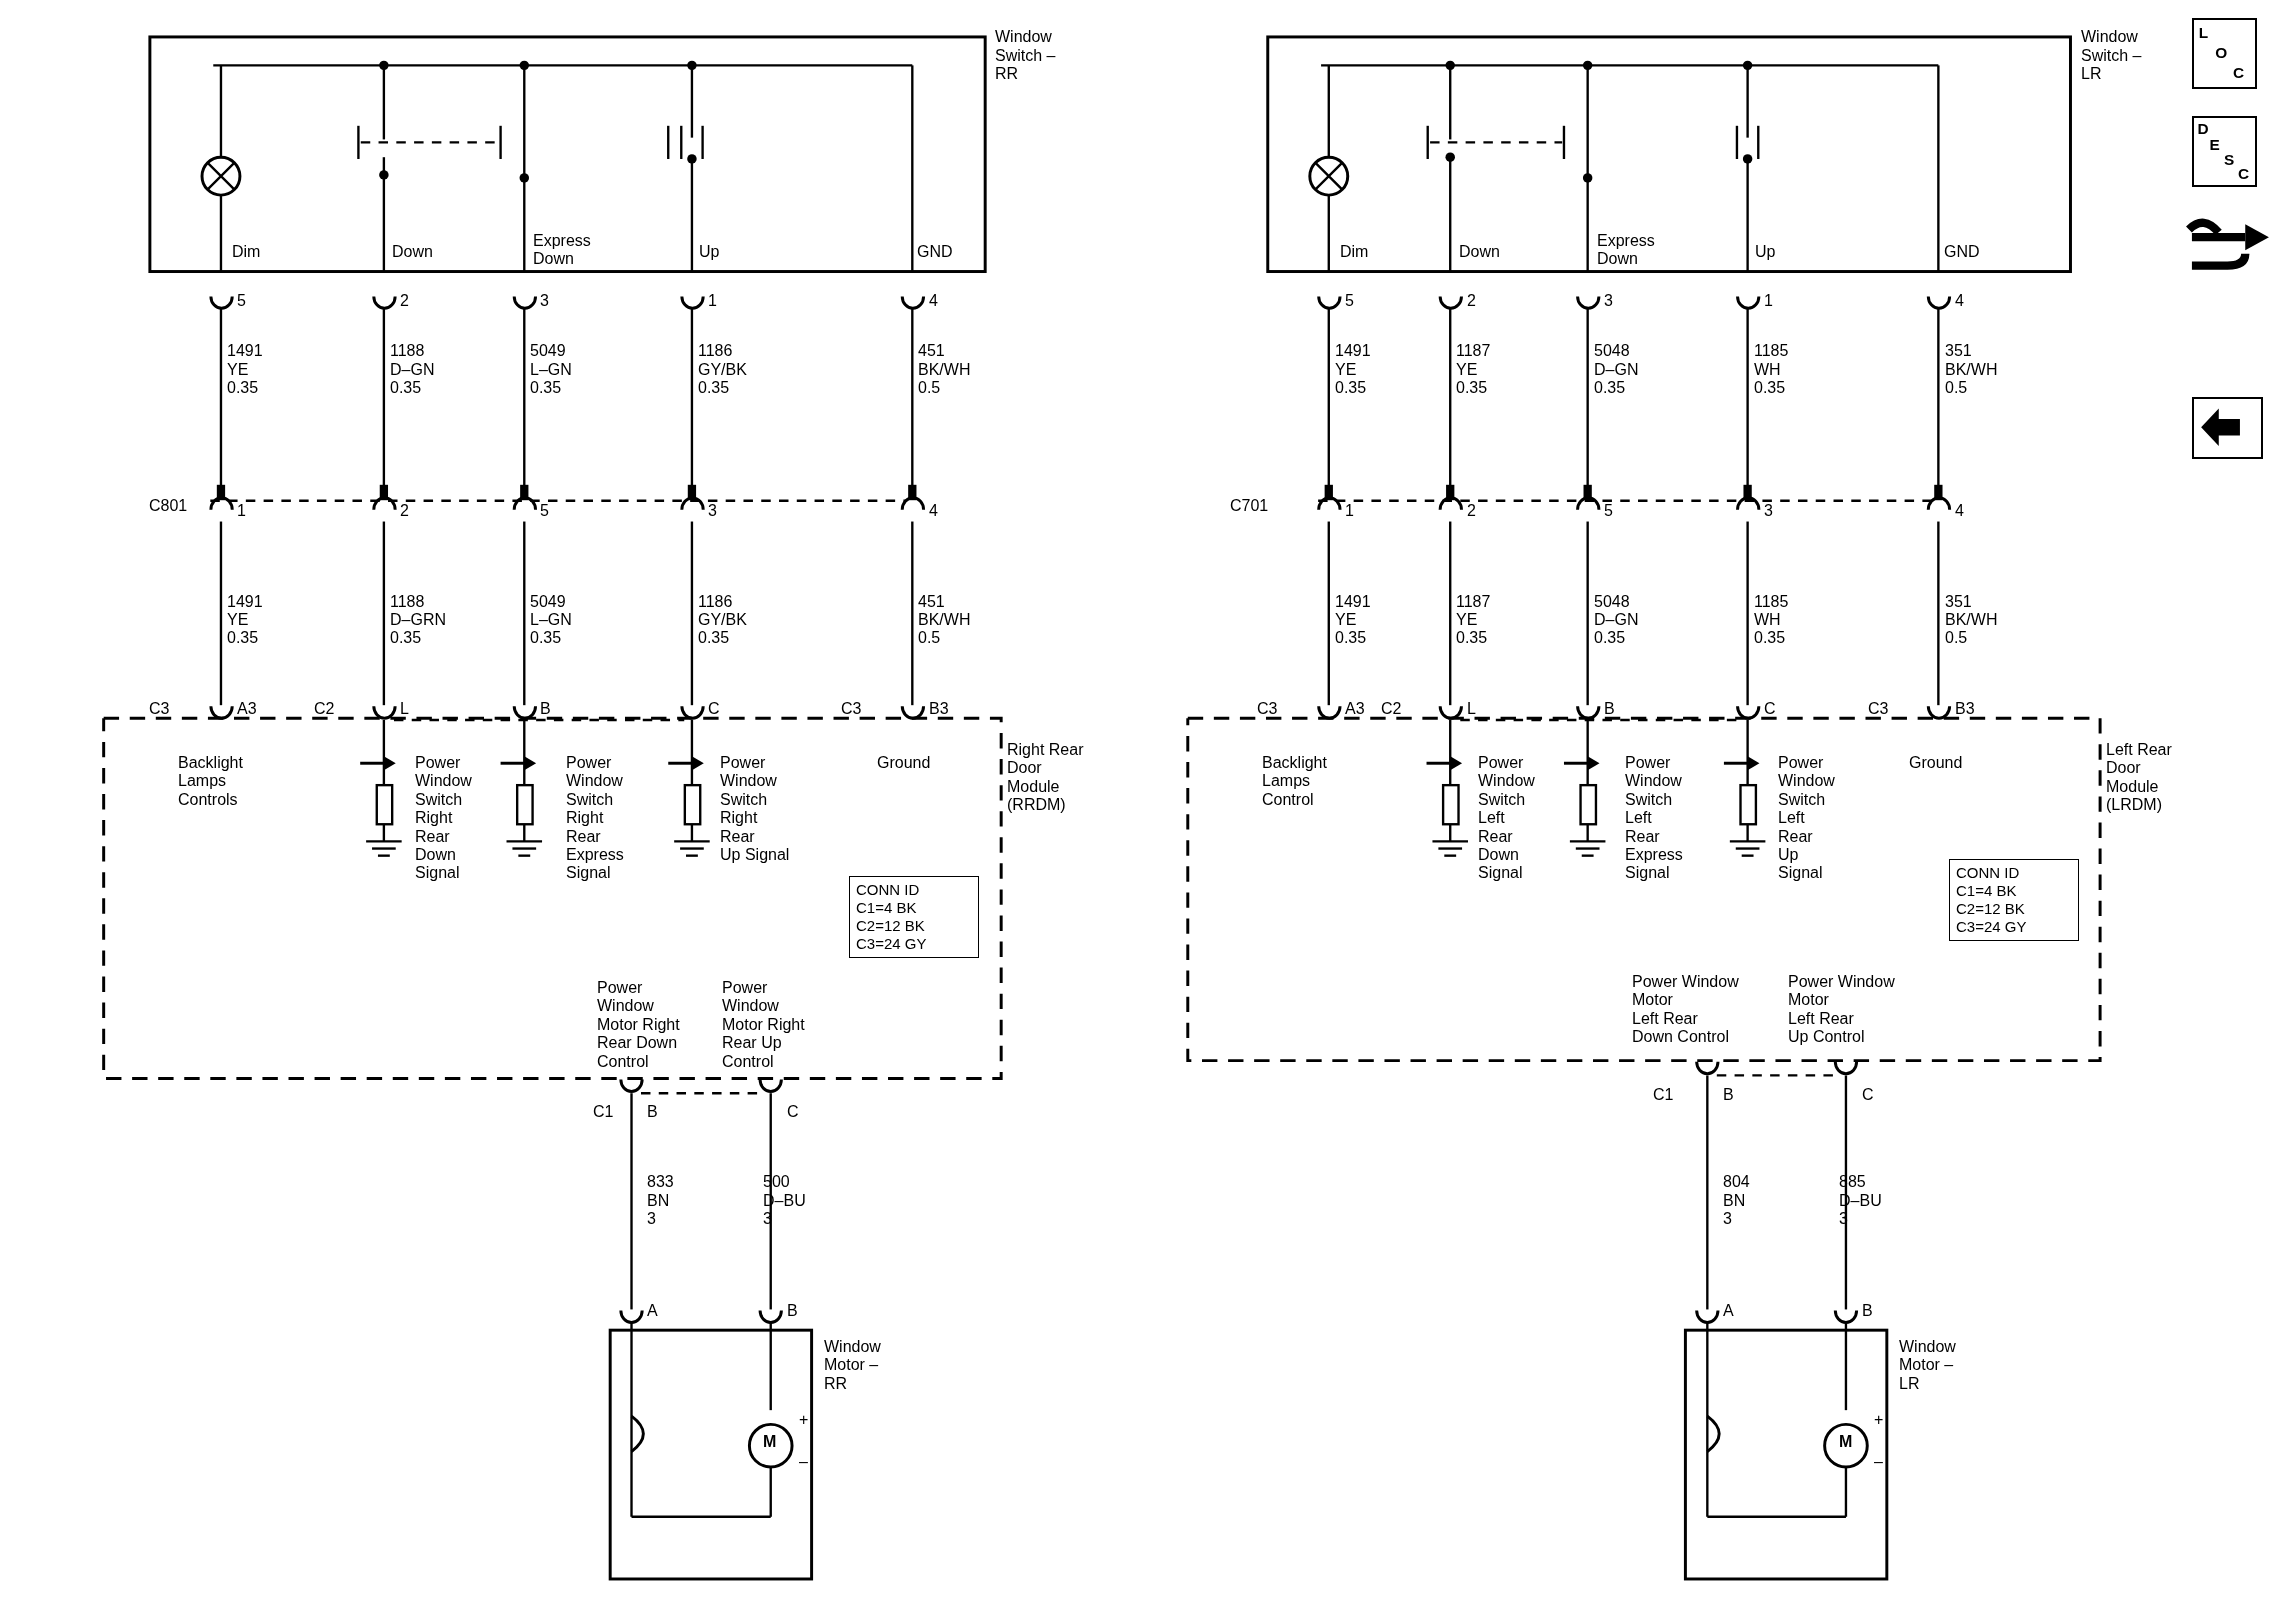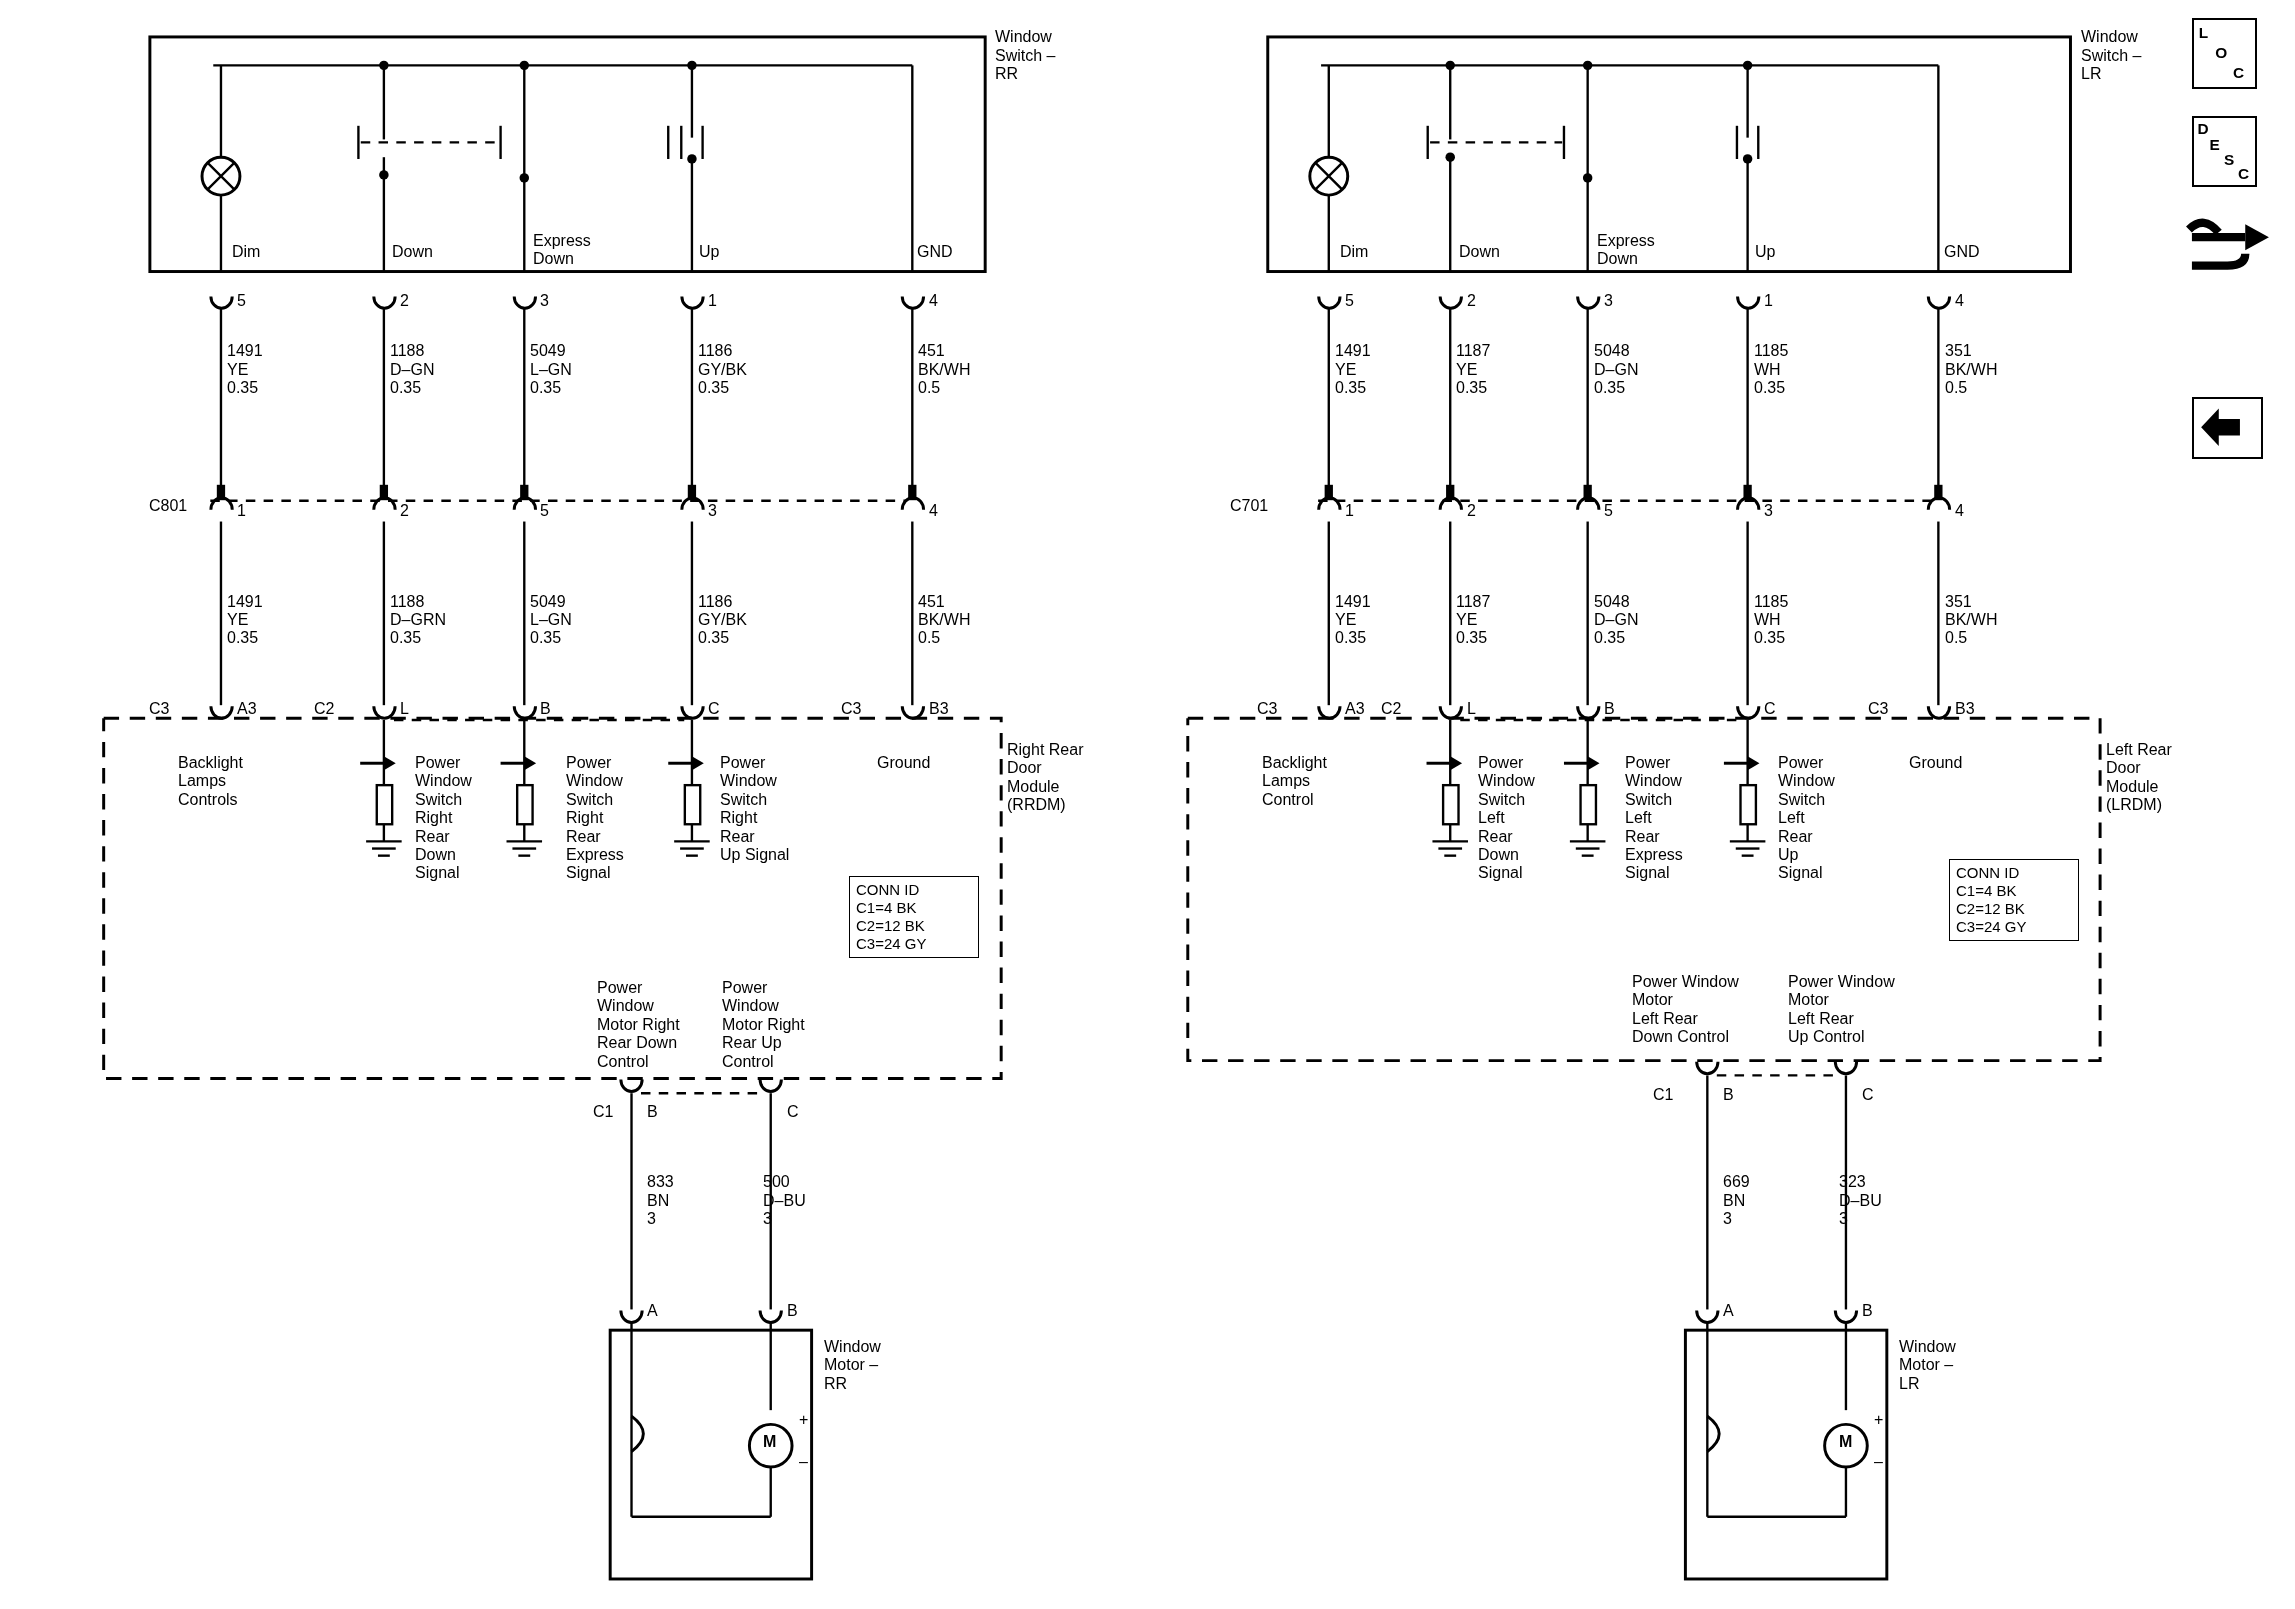--- a/index.html
+++ b/index.html
@@ -564,25 +564,25 @@
 Down Control</div>
   <div class="lbl" style="left:1788px; top:973px;">Power Window
 Motor
 Left Rear
 Up Control</div>
 
   <div class="lbl" style="left:1653px; top:1086px;">C1</div>
   <div class="lbl" style="left:1723px; top:1086px;">B</div>
   <div class="lbl" style="left:1862px; top:1086px;">C</div>
 
-  <div class="lbl" style="left:1723px; top:1173px;">669</div>
+  <div class="lbl" style="left:1723px; top:1173px;">804</div>
   <div class="lbl" style="left:1723px; top:1192px;">BN</div>
   <div class="lbl" style="left:1723px; top:1210px;">3</div>
 
-  <div class="lbl" style="left:1839px; top:1173px;">323</div>
+  <div class="lbl" style="left:1839px; top:1173px;">885</div>
   <div class="lbl" style="left:1839px; top:1192px;">D–BU</div>
   <div class="lbl" style="left:1839px; top:1210px;">3</div>
 
   <div class="lbl" style="left:1723px; top:1302px;">A</div>
   <div class="lbl" style="left:1862px; top:1302px;">B</div>
   <div class="lbl" style="left:1899px; top:1338px;">Window
 Motor –
 LR</div>
   <div class="lbl" style="left:1839px; top:1433px; font-weight:bold;">M</div>
   <div class="lbl" style="left:1874px; top:1411px;">+</div>

